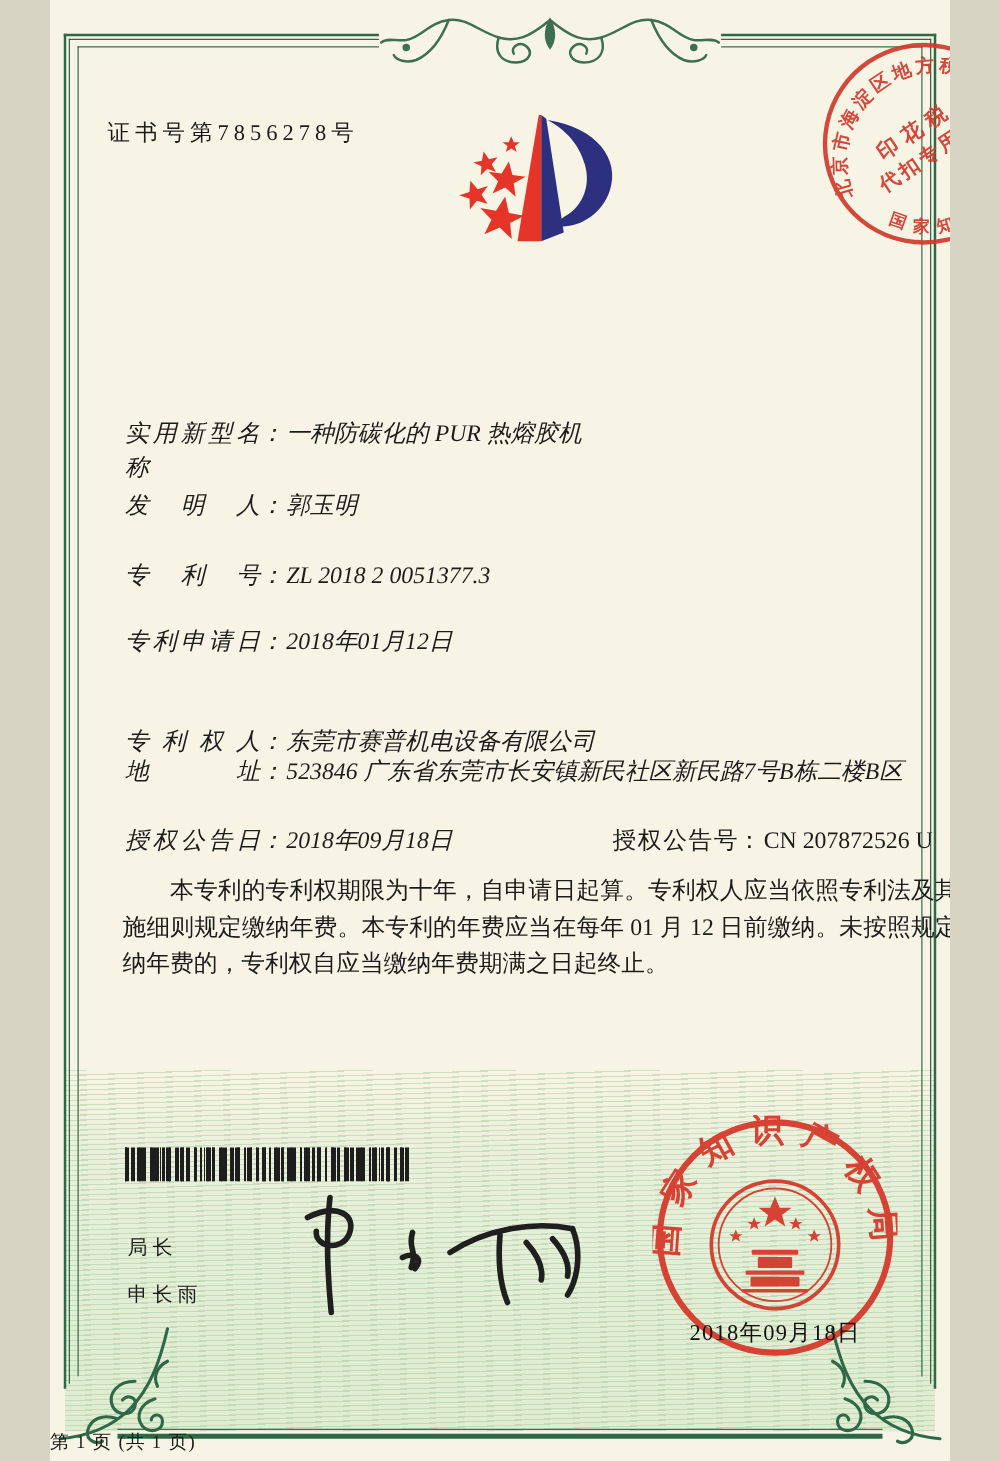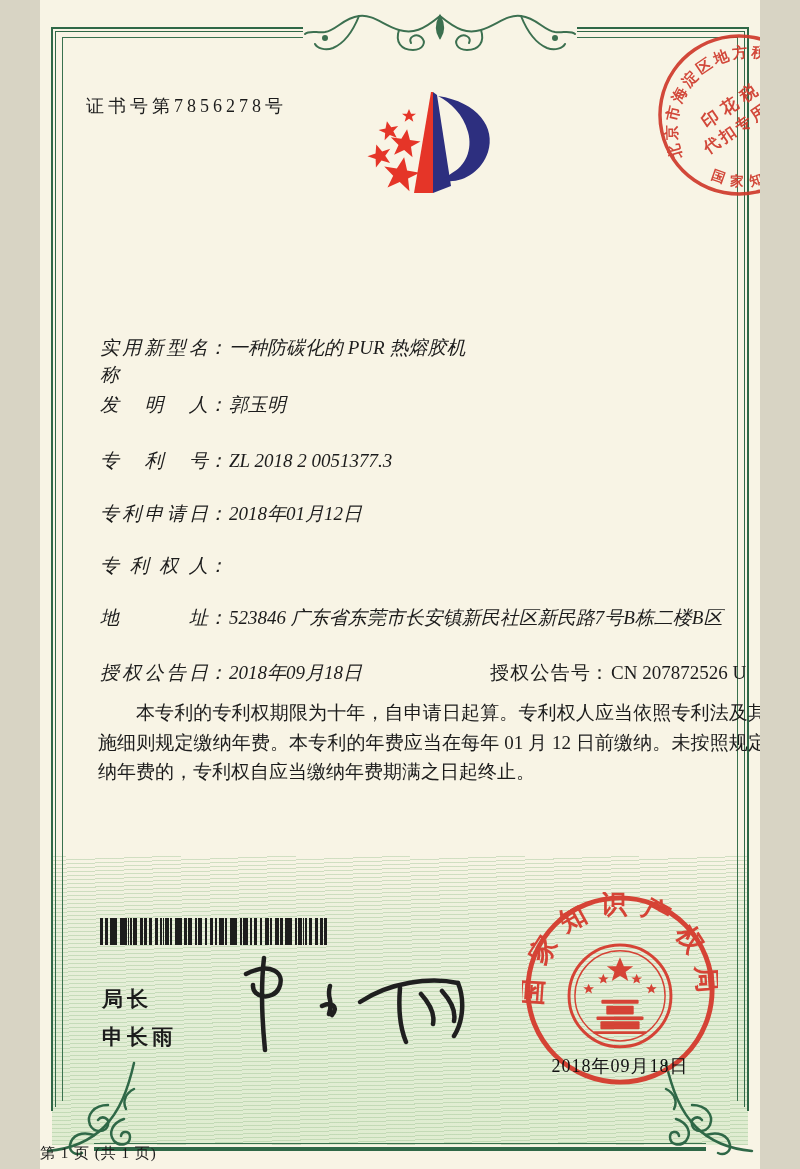--- a/index.html
+++ b/index.html
@@ -32,37 +32,37 @@
     position:absolute;left:0;right:0;top:216px;text-align:center;z-index:4;
     font-size:46px;font-weight:700;letter-spacing:13px;text-indent:13px;
   }
   
   .tax-stamp{position:absolute;left:612px;top:28px;width:174px;height:174px;transform:rotate(-34deg);z-index:5;opacity:.92;}
   
   .row{position:absolute;left:60px;width:690px;display:flex;font-size:19px;z-index:4;line-height:27px;font-style:italic;}
   .flabel{display:inline-block;width:108px;flex:0 0 108px;text-align:justify;text-align-last:justify;}
   .colon{flex:0 0 auto;}
   .fvalue{flex:1 1 auto;padding-left:2px;}
-  .r1{top:334px}.r2{top:391px}.r3{top:447px}.r4{top:500px}.r5{top:552px}.r6{top:604px}.r7{top:659px}
+  .r1{top:334px}.r2{top:391px}.r3{top:447px}.r4{top:500px}.r5{top:580px}.r6{top:604px}.r7{top:659px}
   .r6 .fvalue{max-width:570px;}
   .grant-no{position:absolute;left:450px;top:659px;display:flex;font-size:19px;z-index:4;line-height:27px;align-items:flex-end;}
   .grant-no .flabel{width:100px;flex:0 0 100px;}
   
   .body-text{position:absolute;left:58px;top:698px;width:688px;z-index:4;font-size:19px;line-height:29.5px;text-align:justify;}
   .body-text p{margin:0;text-indent:2em;}
   
   .barcode{
     position:absolute;left:60px;top:918px;width:228px;height:27px;z-index:4;
     background:
       repeating-linear-gradient(90deg,#1d1d1d 0 2px,rgba(0,0,0,0) 2px 5px),
       repeating-linear-gradient(90deg,#1d1d1d 0 1px,rgba(0,0,0,0) 1px 7px),
       repeating-linear-gradient(90deg,#1d1d1d 0 3px,rgba(0,0,0,0) 3px 11px);
   }
   
-  .director{position:absolute;left:62px;top:980px;z-index:4;font-size:21px;line-height:38px;letter-spacing:4px;font-weight:bold;}
+  .director{position:absolute;left:62px;top:980px;z-index:4;font-size:16px;line-height:38px;letter-spacing:4px;}
   .sig-script{position:absolute;left:178px;top:944px;z-index:6;}
   
   .seal{position:absolute;left:482px;top:892px;width:196px;height:196px;z-index:5;opacity:.93;}
   .seal-date{position:absolute;left:487px;top:1054px;width:186px;text-align:center;z-index:6;font-size:18px;letter-spacing:1px;color:#111;}
   
   .footer{position:absolute;left:0;right:0;top:1144px;text-align:left;font-size:15px;z-index:4;letter-spacing:1px;}
   .stamp-text{fill:#cf3a2c;font-family:"Liberation Serif","DejaVu Serif",serif;font-weight:700;}
   .seal-red{fill:#d5372a;}
 </style>
 </head>
@@ -160,20 +160,21 @@
       <span class="fvalue">ZL 2018 2 0051377.3</span>
   </div>
   <div class="row r4">
     <span class="flabel">专利申请日</span>
       <span class="colon">：</span>
       <span class="fvalue">2018年01月12日</span>
   </div>
   <div class="row r5">
     <span class="flabel">专利权人</span>
       <span class="colon">：</span>
+      <span class="fvalue">东莞市赛普机电设备有限公司</span>
   </div>
   <div class="row r6">
     <span class="flabel">地址</span>
       <span class="colon">：</span>
       <span class="fvalue">523846 广东省东莞市长安镇新民社区新民路7号B栋二楼B区</span>
   </div>
   <div class="row r7">
     <span class="flabel">授权公告日</span>
       <span class="colon">：</span>
       <span class="fvalue">2018年09月18日</span>

